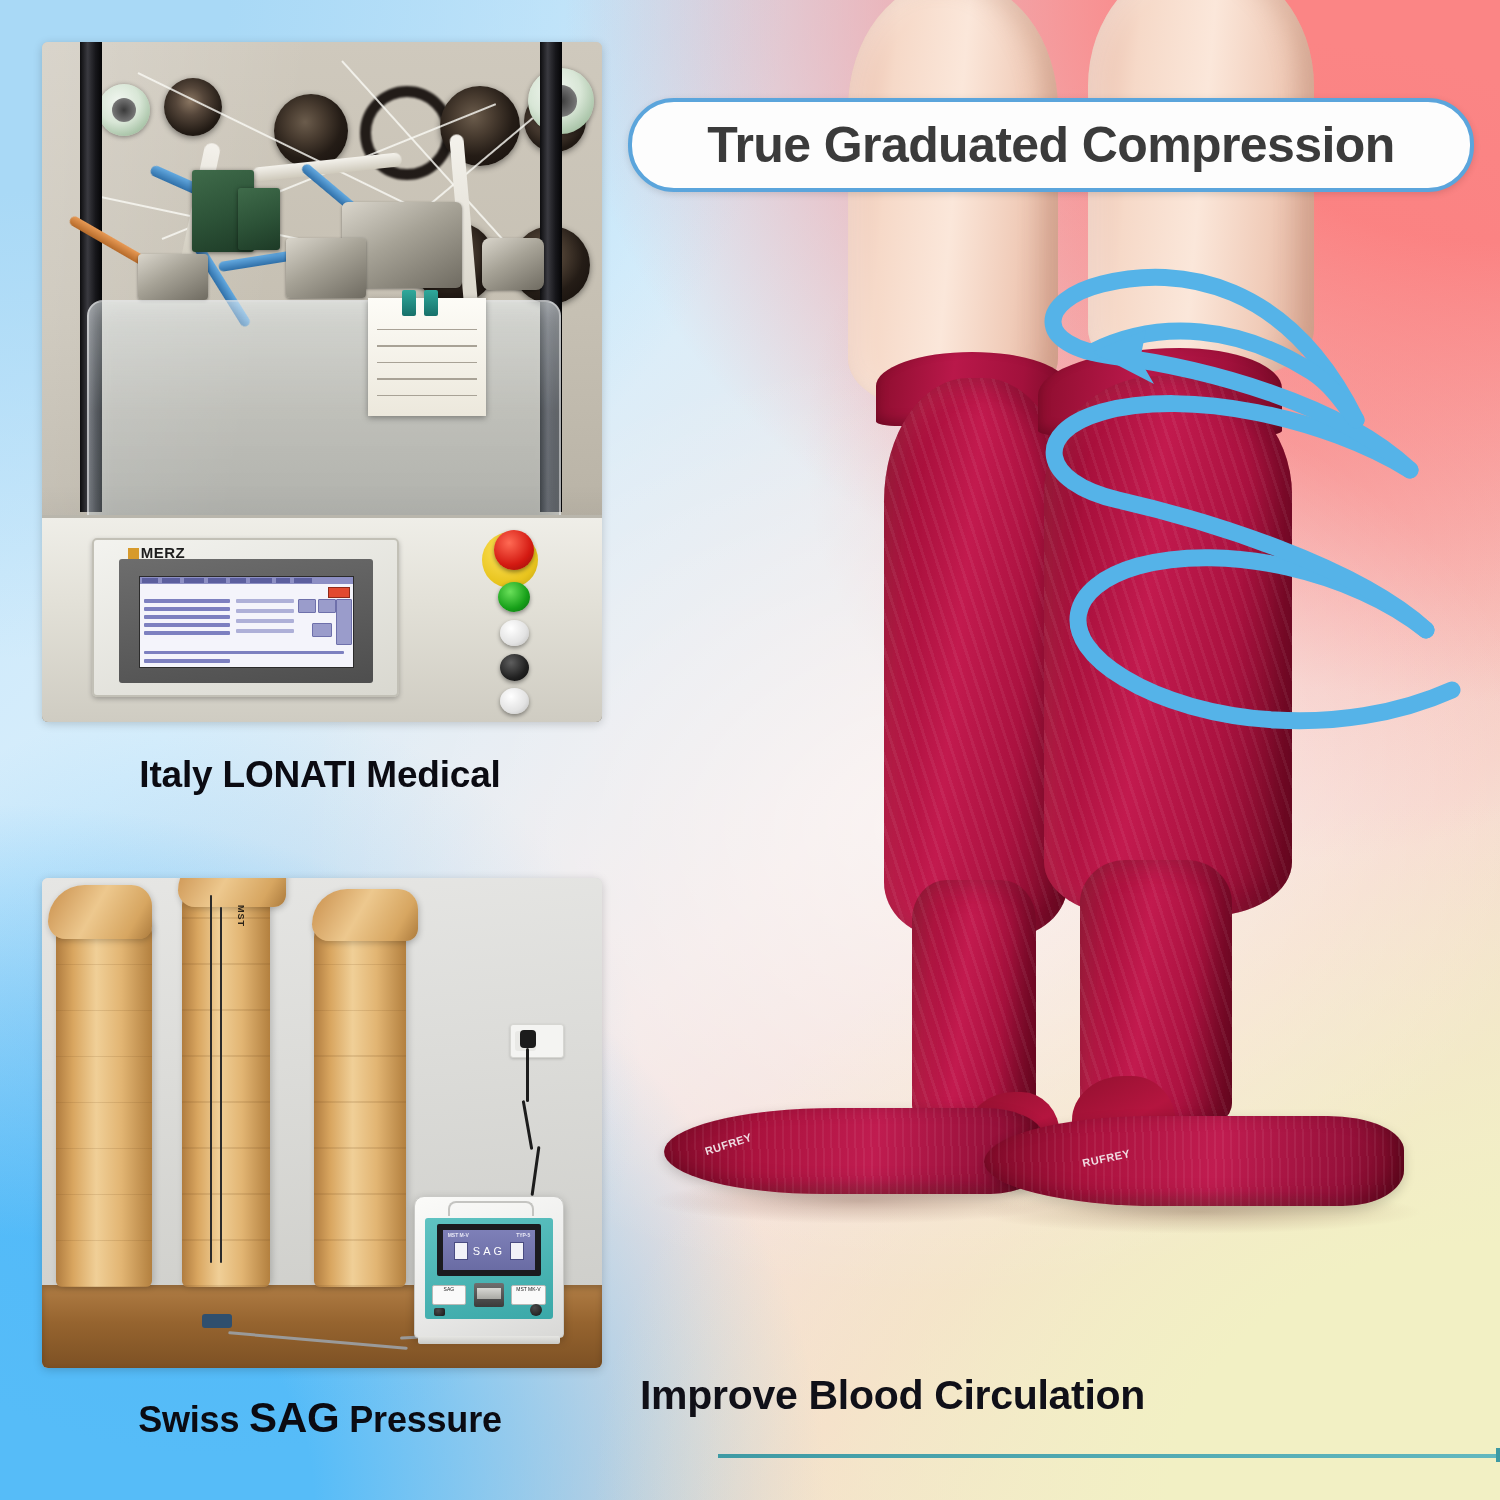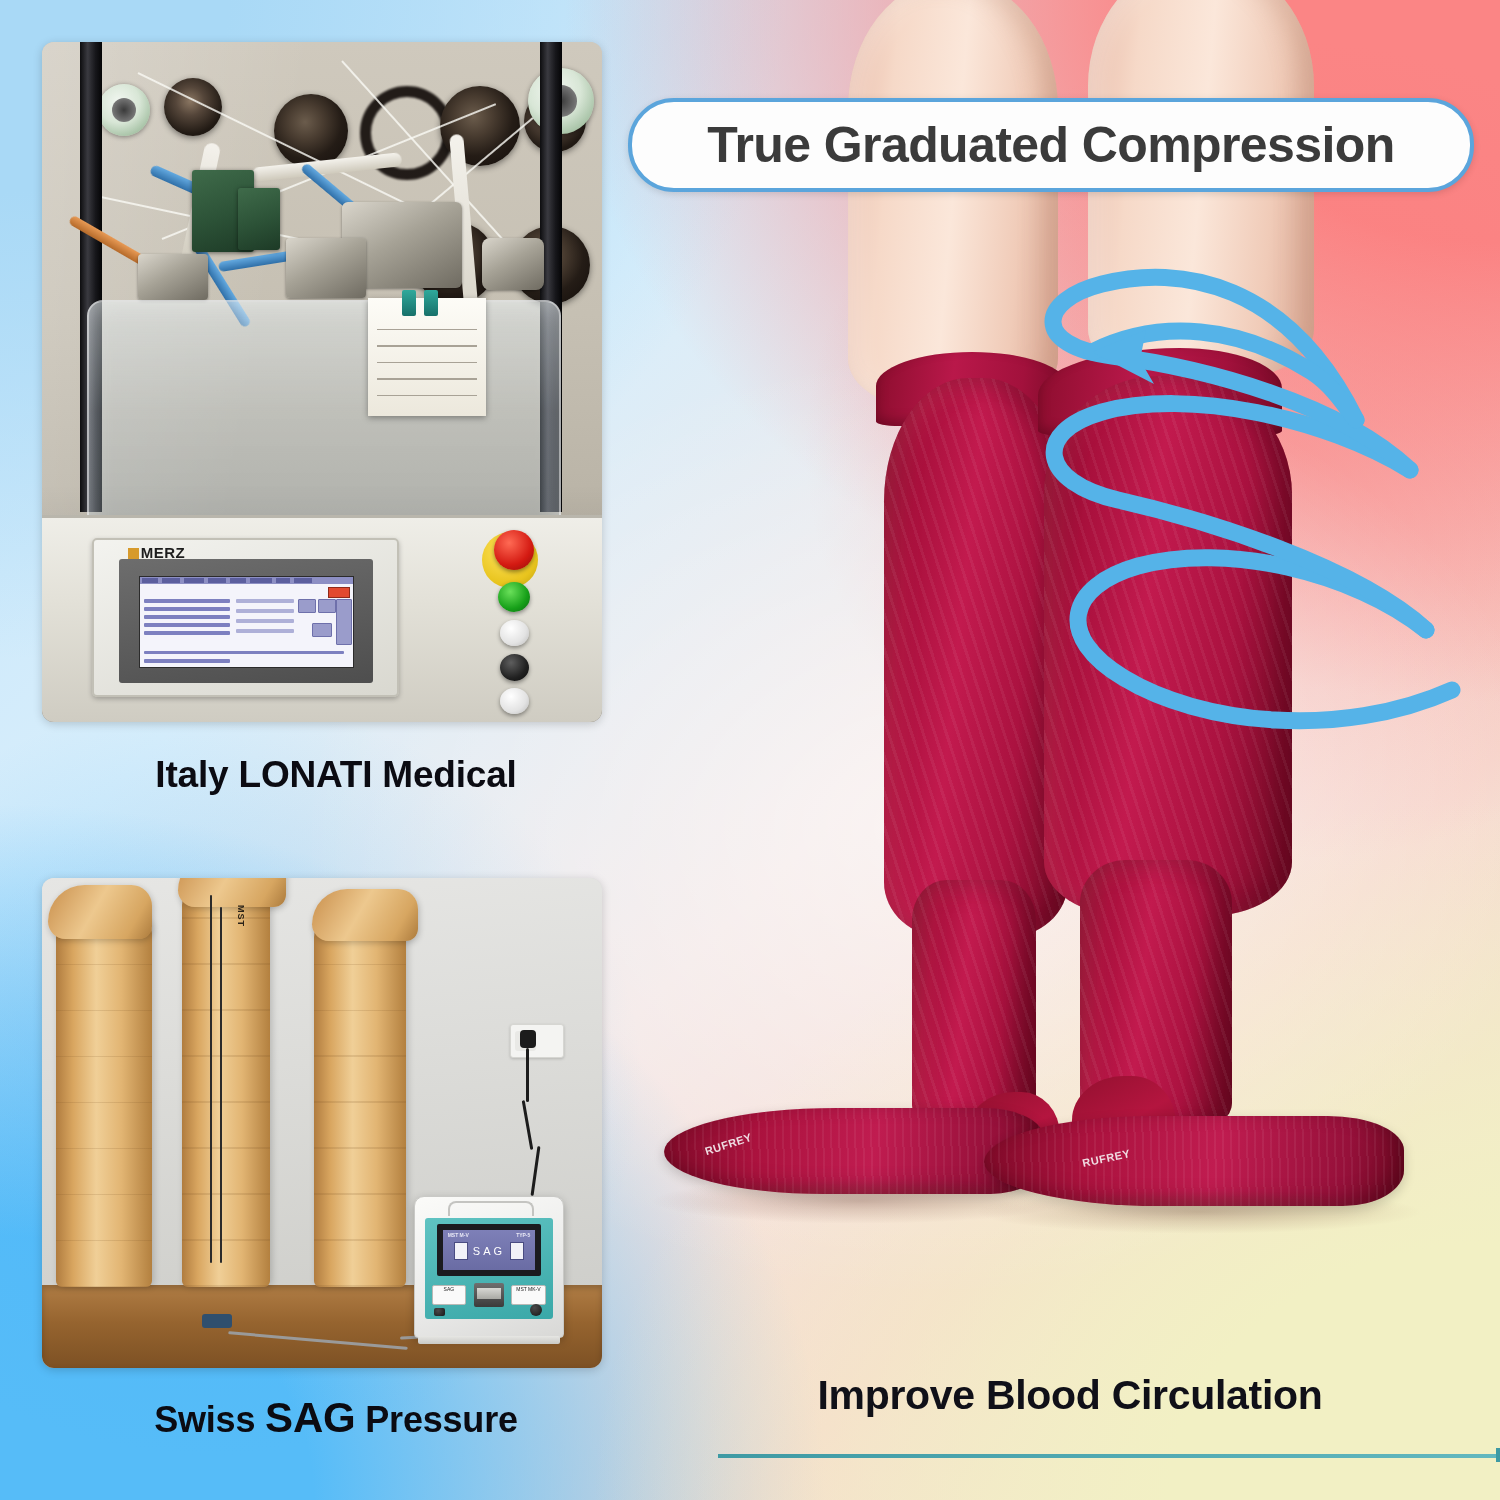--- a/index.html
+++ b/index.html
@@ -25,21 +25,21 @@
     background:
       radial-gradient(60% 45% at 62% 55%, rgba(255,255,255,.55) 0%, rgba(255,255,255,0) 70%),
       radial-gradient(45% 38% at 86% 30%, rgba(250,120,120,.45) 0%, rgba(250,120,120,0) 72%),
       radial-gradient(40% 35% at 14% 72%, rgba(70,180,250,.40) 0%, rgba(70,180,250,0) 72%);
   }
 
   
   .left-col{position:absolute;left:0;top:0;width:640px;height:1500px;}
 
   .photo{
-    position:absolute;border-radius:12px;overflow:hidden;
+    position:absolute;border-radius:6px;overflow:hidden;
     box-shadow:0 2px 10px rgba(0,0,0,.18);
   }
   
   .photo-machine{left:42px;top:42px;width:560px;height:680px;background:#cfc8bd;}
   .mach-wall{
     position:absolute;inset:0;
     background:
       linear-gradient(180deg,#cfc9bd 0%,#c6c0b3 40%,#b9b3a6 70%,#a9a296 100%);
   }
   .mach-wall::after{
@@ -132,21 +132,21 @@
   .pbtn{position:absolute;border-radius:50%;box-shadow:0 2px 4px rgba(0,0,0,.4);}
   .pbtn.estop{background:radial-gradient(circle at 38% 32%,#ff6a54,#d41a12 60%,#8e0d08 100%);}
   .estop-base{position:absolute;border-radius:50%;background:radial-gradient(circle at 40% 35%,#ffe45e,#e8c41d 65%,#b99b12 100%);}
   .pbtn.green{background:radial-gradient(circle at 38% 32%,#6ae05a,#17a019 60%,#0b6610 100%);}
   .pbtn.white{background:radial-gradient(circle at 38% 32%,#ffffff,#e3e3e3 60%,#b9b9b9 100%);}
   .pbtn.black{background:radial-gradient(circle at 38% 32%,#5e5e5e,#212121 60%,#0a0a0a 100%);}
 
   .cap{
     position:absolute;left:0;width:640px;text-align:center;
     color:#0b0b12;font-weight:bold;line-height:1.26;
-    font-size:37px;letter-spacing:-.2px;margin-left:16px;
+    font-size:37px;letter-spacing:-.2px;
   }
   .cap-machine{top:752px;}
   .cap-sag{top:1392px;font-size:36px;}
   .cap-sag .big{font-size:42px;font-weight:bold;}
 
   
   .photo-sag{left:42px;top:878px;width:560px;height:490px;background:#dcdcda;}
   .sag-wall{
     position:absolute;left:0;top:0;width:100%;height:84%;
     background:linear-gradient(175deg,#e6e6e4 0%,#dcdcd9 45%,#cfcfcb 100%);
@@ -251,21 +251,21 @@
     background:linear-gradient(150deg,#93102f 0%,#b4153f 50%,#7a0a26 100%);
   }
   .ground-shadow{
     position:absolute;border-radius:50%;
     background:radial-gradient(ellipse at center, rgba(120,70,60,.30) 0%, rgba(120,70,60,0) 70%);
   }
 
   .spiral-svg{position:absolute;left:640px;top:0;width:860px;height:1320px;pointer-events:none;}
 
   .caption-right{
-    position:absolute;left:640px;top:1372px;width:860px;text-align:center;
+    position:absolute;left:640px;top:1372px;width:860px;text-align:left;
     font-size:41px;font-weight:bold;color:#101018;letter-spacing:-.3px;
   }
   .divider{
     position:absolute;left:718px;top:1454px;width:782px;height:4px;
     background:linear-gradient(90deg,#3e9aa4,#63b8bf);
   }
   .divider::after{
     content:"";position:absolute;right:0;top:-6px;width:4px;height:14px;background:#3e9aa4;
   }
 </style>

